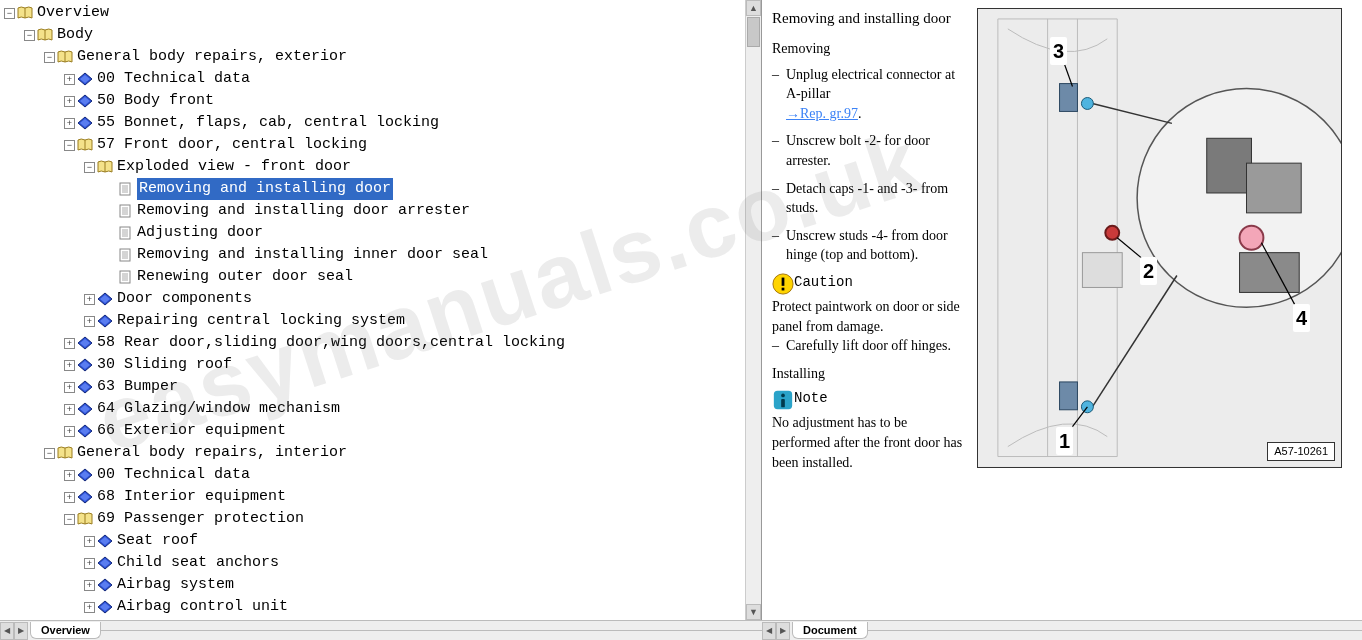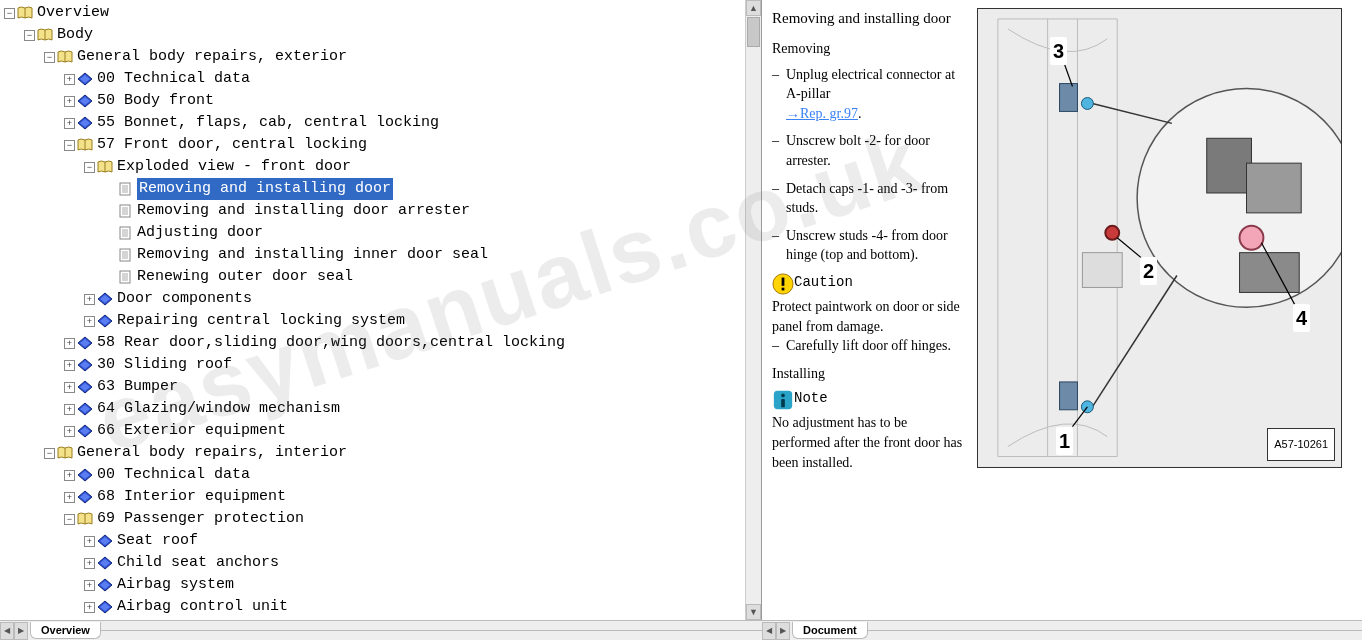--- a/index.html
+++ b/index.html
@@ -33,21 +33,21 @@
 .step .txt { flex: 1; }
 .link { color: #3b82f6; text-decoration: underline; }
 .caution-row, .note-row { display: flex; align-items: flex-start; margin: 6px 0 2px; font-family: Liberation Mono, monospace; }
 .caution-icon { width: 22px; height: 22px; }
 .note-icon { width: 22px; height: 22px; }
 .caution-text { }
 
 .diagram { width: 365px; height: 460px; border: 1px solid #333; background: #e8e8e8; position: relative; overflow: hidden; }
 .diagram-bg { position: absolute; inset: 0; }
 .callout-num { position: absolute; font-family: Arial, sans-serif; font-weight: bold; font-size: 20px; background: #fff; padding: 0 3px; border-radius: 2px; }
-.diagram-id { position: absolute; right: 6px; bottom: 6px; background: #fff; border: 1px solid #333; padding: 8px 6px; font-family: Arial, sans-serif; font-size: 11px; }
+.diagram-id { position: absolute; right: 6px; bottom: 6px; background: #fff; border: 1px solid #333; padding: 1px 6px; font-family: Arial, sans-serif; font-size: 11px; }
 
 .watermark { position: absolute; left: 80px; top: 240px; font-size: 90px; color: rgba(100,100,100,0.12); transform: rotate(-18deg); font-family: Arial, sans-serif; font-weight: bold; pointer-events: none; z-index: 50; letter-spacing: 2px; white-space: nowrap; }
 </style>
 </head>
 <body>
 
 <div class="app">
 
   <div class="left-pane">
     <div class="tree" id="tree">

